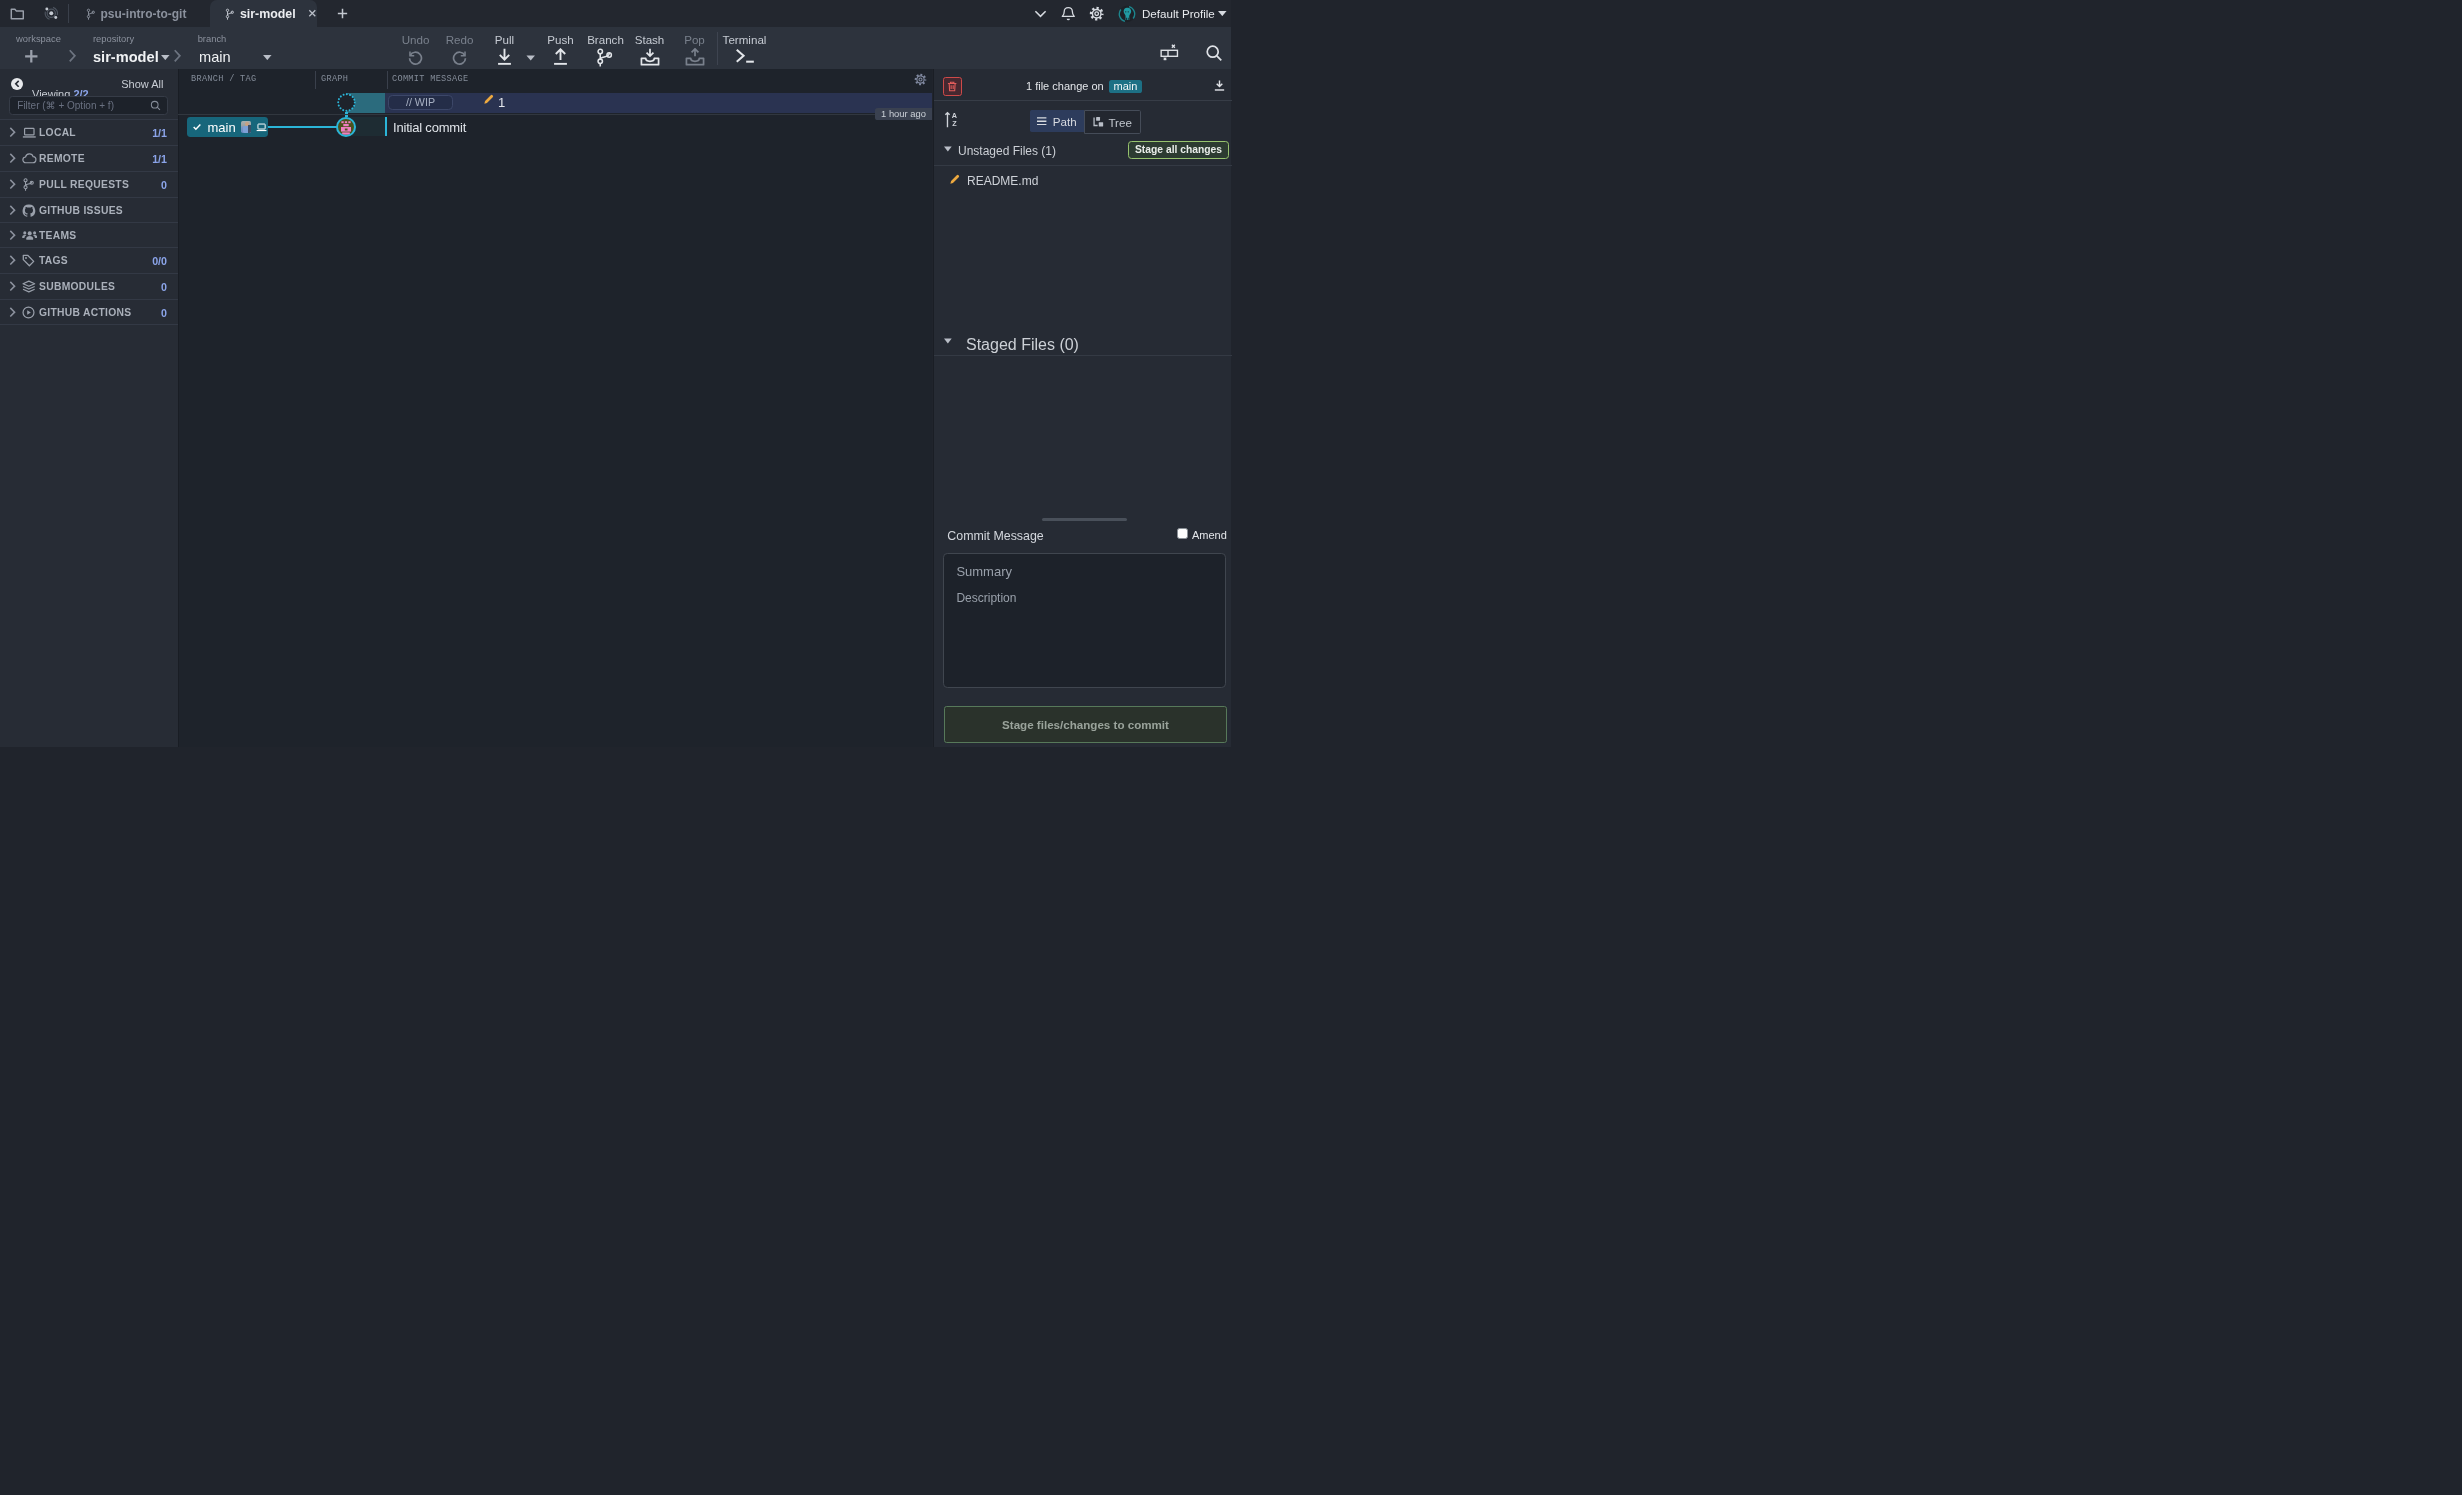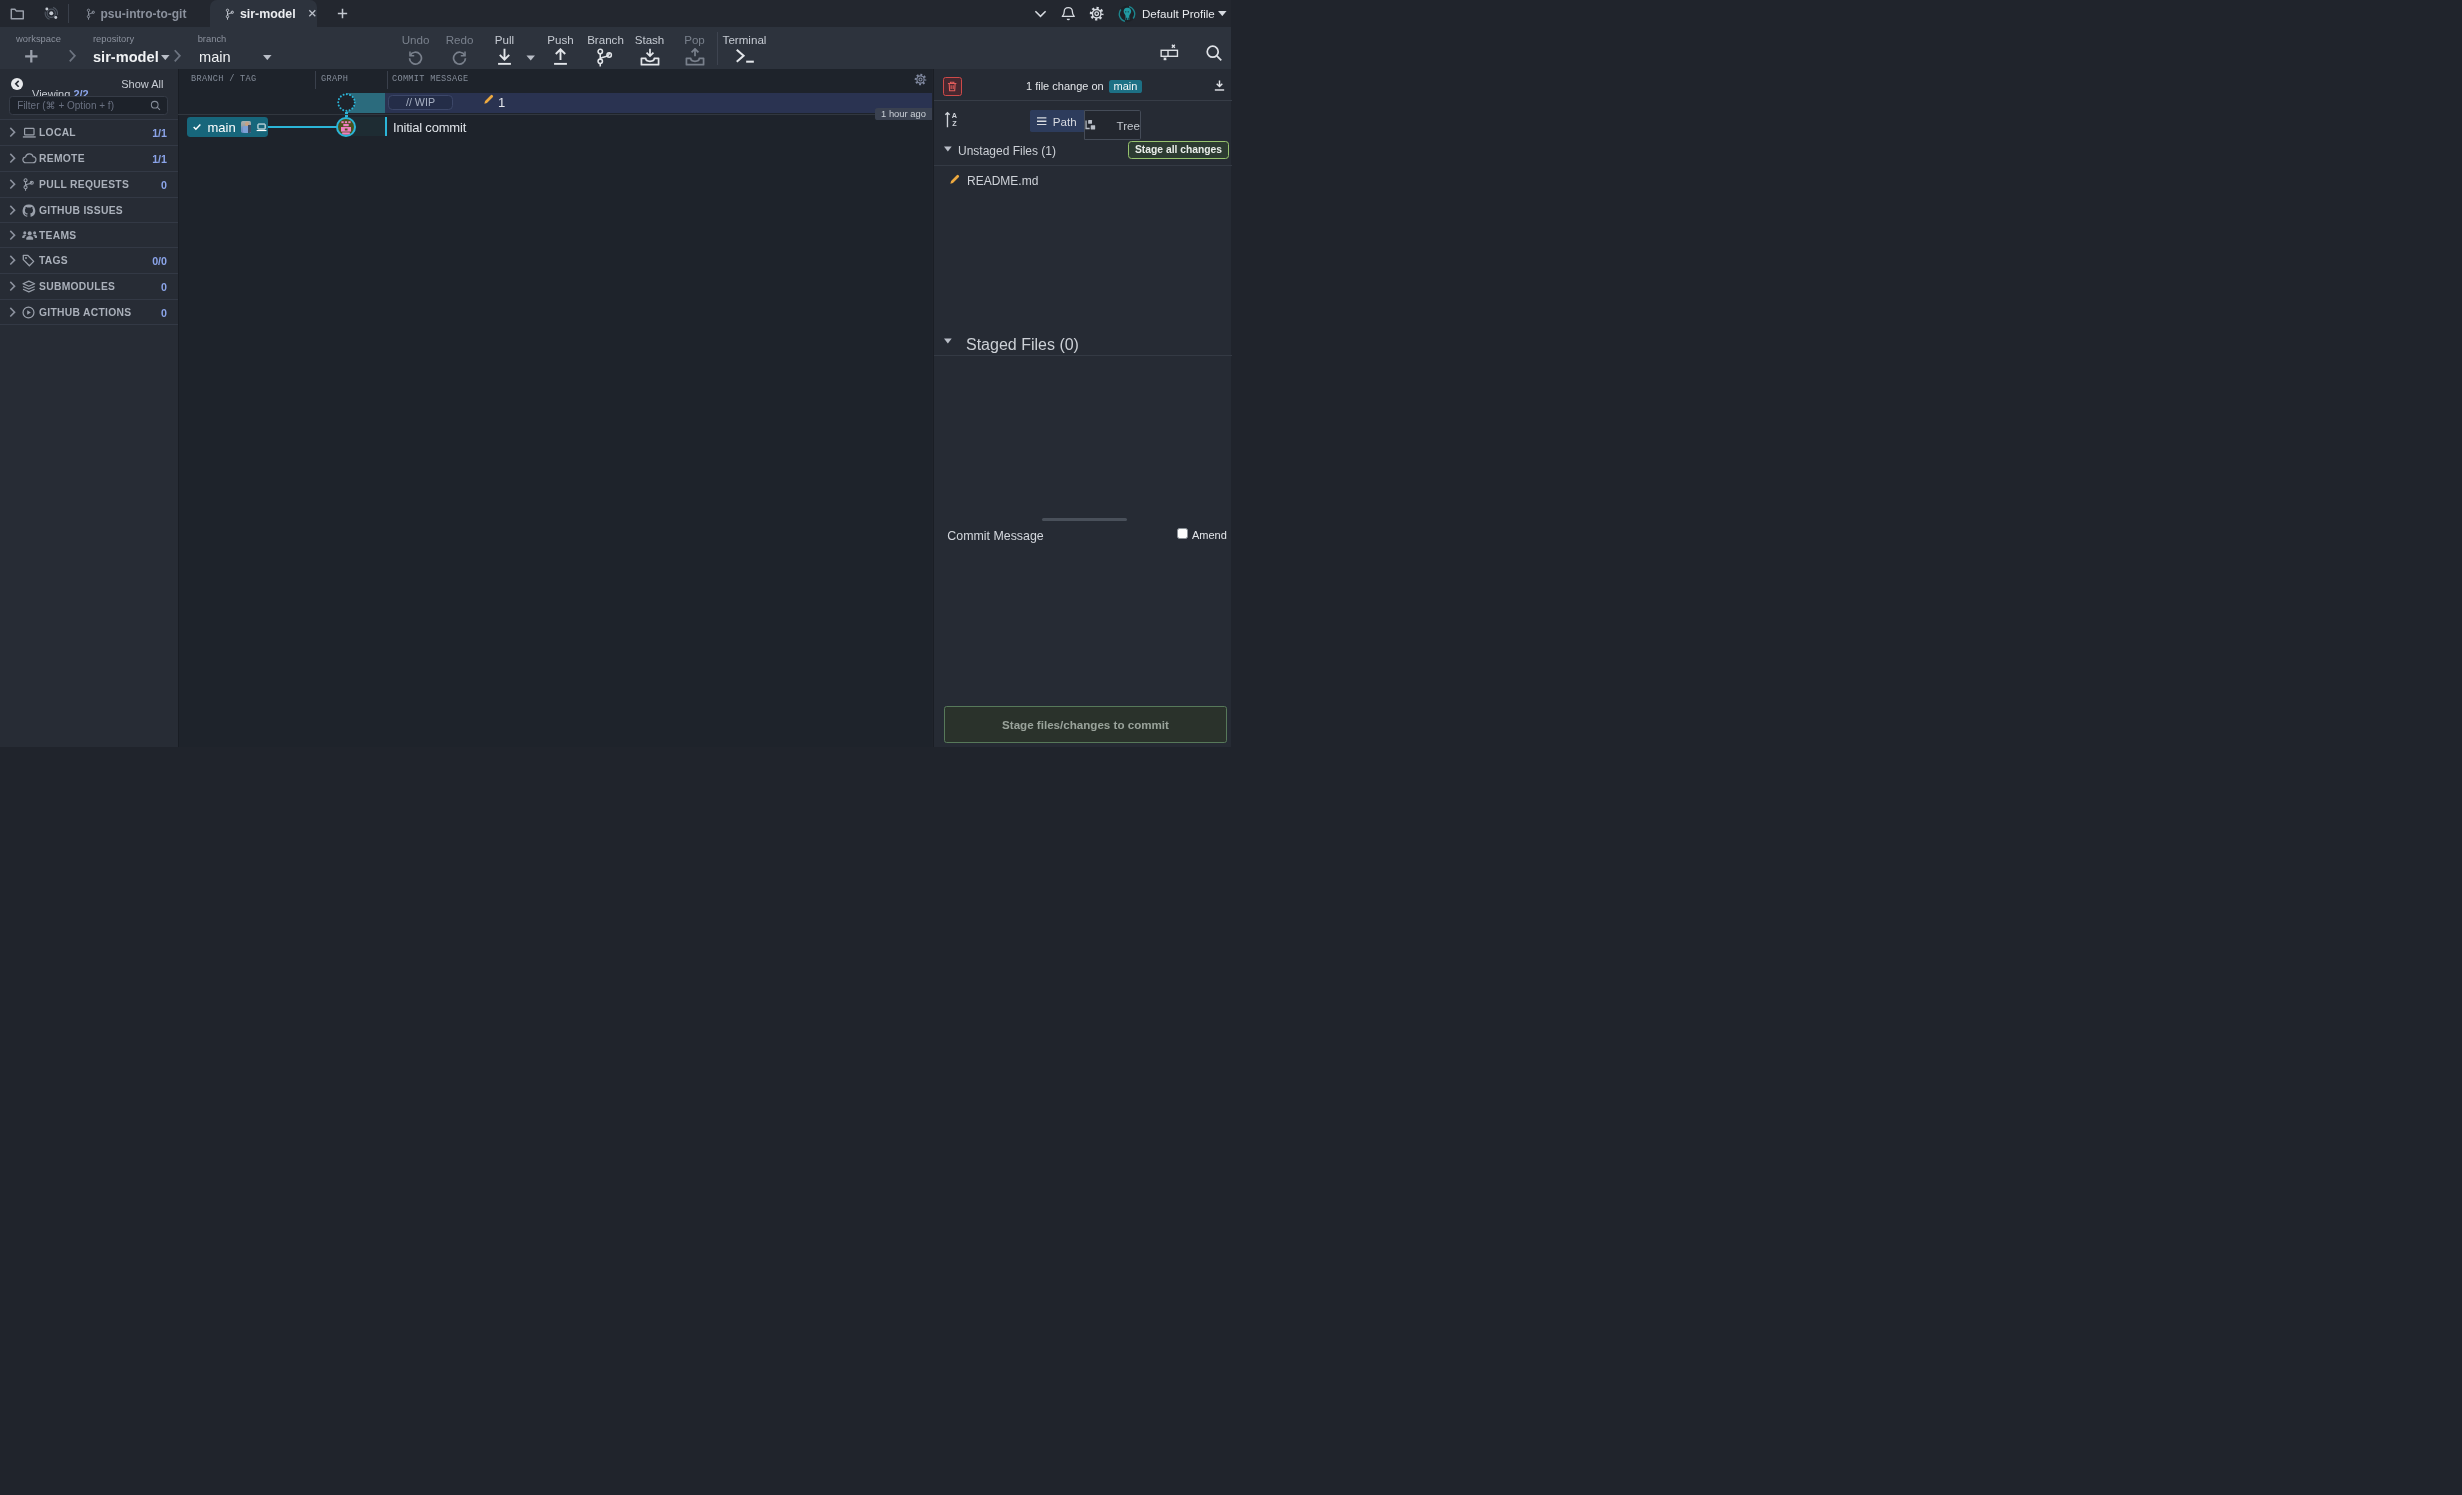--- a/index.html
+++ b/index.html
@@ -423,21 +423,21 @@
       </g>
       <text x="9" y="8" fill="#cfd3d9" font-size="8.5" font-weight="bold" font-family="Liberation Sans">A</text>
       <text x="9.5" y="18" fill="#cfd3d9" font-size="8.5" font-weight="bold" font-family="Liberation Sans">Z</text>
     </svg>
   <div style="position:absolute;left:96px;top:41px;width:54px;height:22px;background:#2d3c5c;border-radius:1.7px 0 0 1.7px;display:flex;align-items:center;justify-content:center;gap:6px;">
     <svg width="9.4" height="8.6" viewBox="0 0 11 10">
         <path d="M0 1 h11 M0 5 h11 M0 9 h11" stroke="#d8dbe0" stroke-width="1.7"></path>
       </svg>
     <span style="color:#d8dbe0;font-size:11.6px;">Path</span>
   </div>
-  <div style="position:absolute;left:150px;top:41px;width:57px;height:30px;border:0.9px solid #454c58;border-radius:0 1.7px 1.7px 0;display:flex;align-items:center;justify-content:space-between;gap:4.3px;background:#23272f;">
+  <div style="position:absolute;left:150px;top:41px;width:57px;height:24px;border:0.9px solid #454c58;border-radius:0 1.7px 1.7px 0;display:flex;align-items:center;justify-content:center;gap:4.3px;background:#23272f;">
     <svg width="11" height="10.3" viewBox="0 0 13 12">
         <g fill="#b9bec7">
           <path d="M0.5 0.5 h1.5 v8.7 h3.5 v1.6 h-5 z"></path>
           <rect x="3.7" y="0" width="4.6" height="4.2" rx="0.4"></rect>
           <rect x="6.8" y="6.2" width="5.2" height="4.8" rx="0.4"></rect>
         </g>
       </svg>
     <span style="color:#c3c8cf;font-size:11.6px;">Tree</span>
   </div>
 
@@ -457,15 +457,19 @@
       <path d="M0 0.5 h9 L4.5 6.5 z" fill="#b9bec7"></path>
     </svg>
   <div style="position:absolute;left:24px;top:267px;font-size:16px;color:#ccd0d6;margin-left:8px;">Staged Files (0)</div>
   <div class="rp-div" style="top:286px;background:#343a44;"></div>
 
   <div style="position:absolute;left:108px;top:449px;width:85px;height:2.6px;background:#49505a;border-radius:1.7px;"></div>
   <div style="position:absolute;left:13.3px;top:460px;font-size:12.4px;color:#d3d7dd;">Commit Message</div>
   <div style="position:absolute;left:243px;top:459px;width:11px;height:11px;background:#fdfdfd;border:0.9px solid #8a9097;border-radius:2.6px;"></div>
   <div style="position:absolute;left:258px;top:460px;font-size:11px;color:#e3e6ea;">Amend</div>
 
+  <div style="position:absolute;left:9.4px;top:484px;width:283px;height:135px;background:#1d222a;border:0.9px solid #40464f;border-radius:4.3px;">
+    <div style="position:absolute;left:12px;top:10.3px;font-size:13px;color:#99a0aa;">Summary</div>
+    <div style="position:absolute;left:12px;top:37px;font-size:12px;color:#99a0aa;">Description</div>
+  </div>
   <div style="position:absolute;left:10px;top:637px;width:283px;height:37px;background:#2a322b;border:0.9px solid #57795a;border-radius:2.6px;color:#9aa39b;font-size:11.6px;font-weight:bold;text-align:center;line-height:35px;">Stage files/changes to commit</div>
 </div>
 
 
 </body></html>

